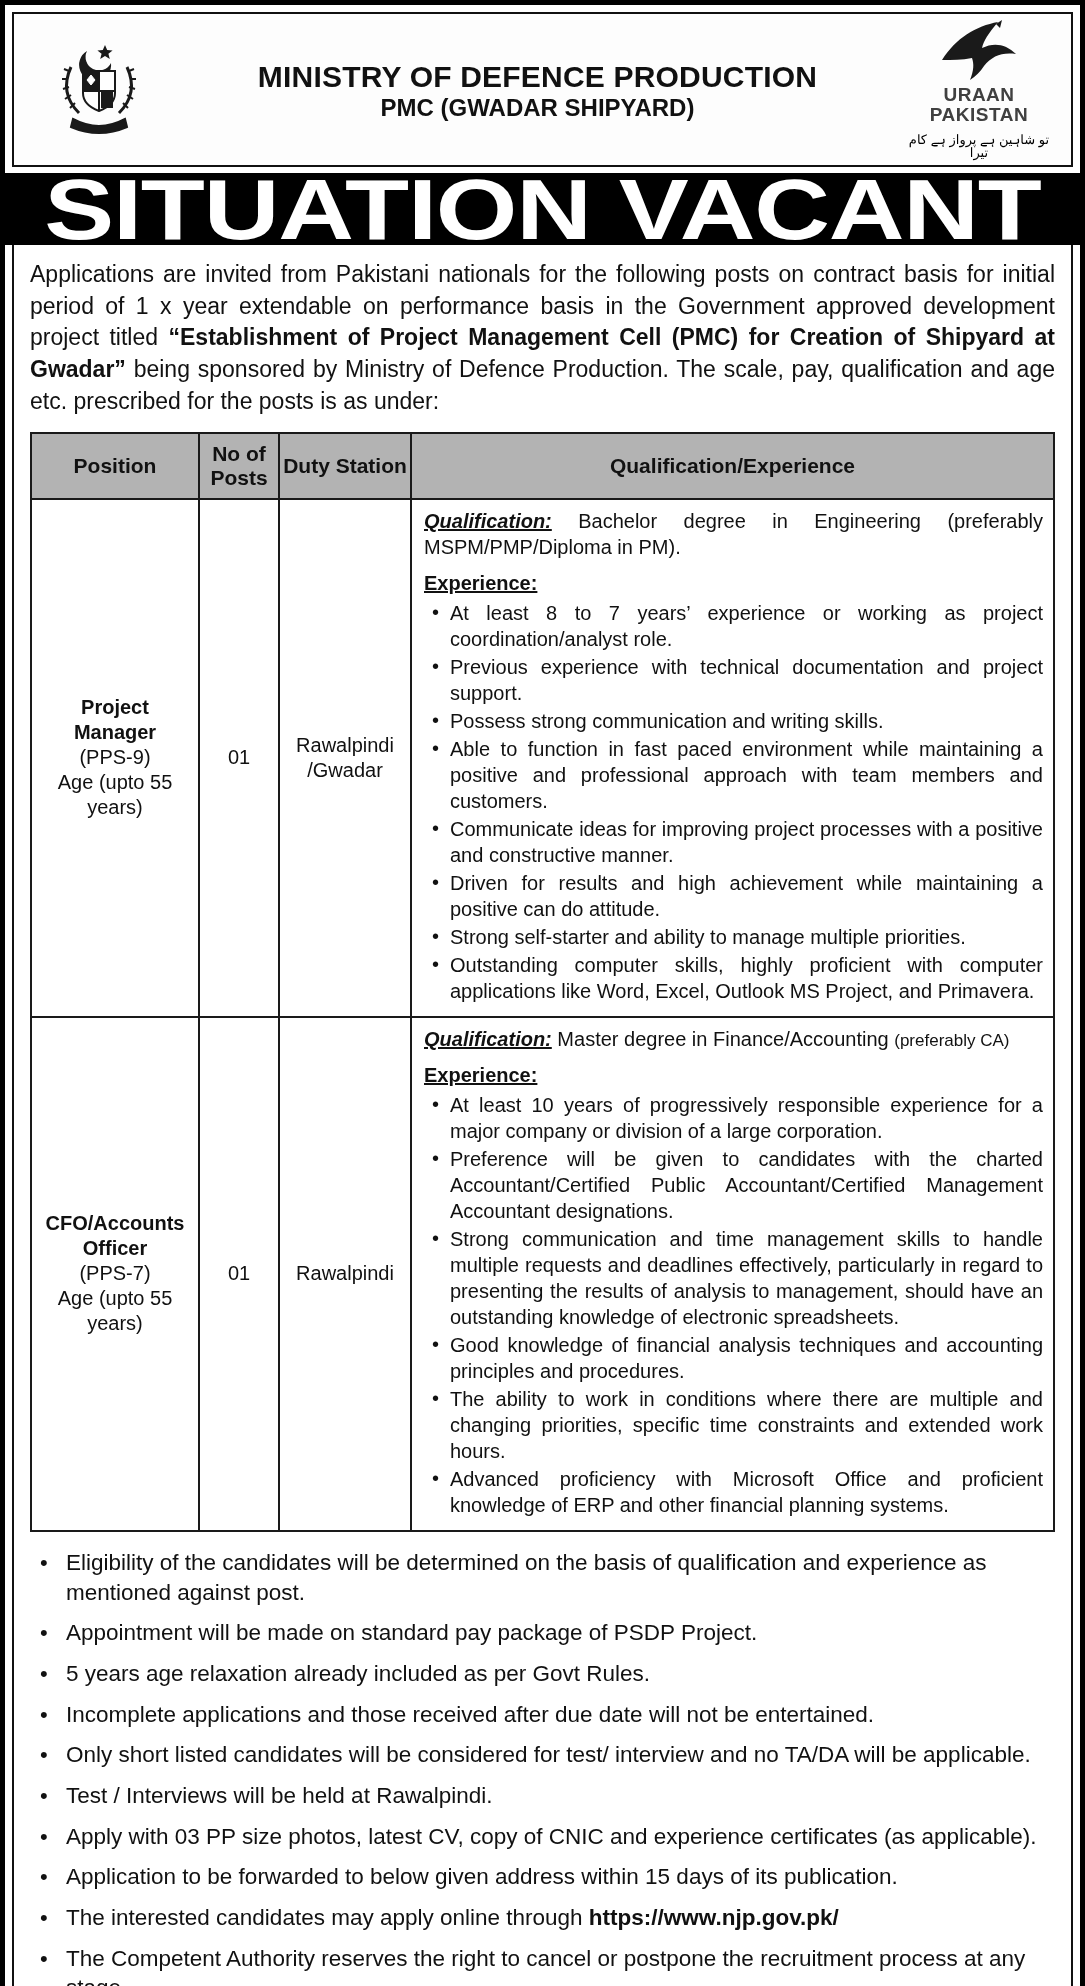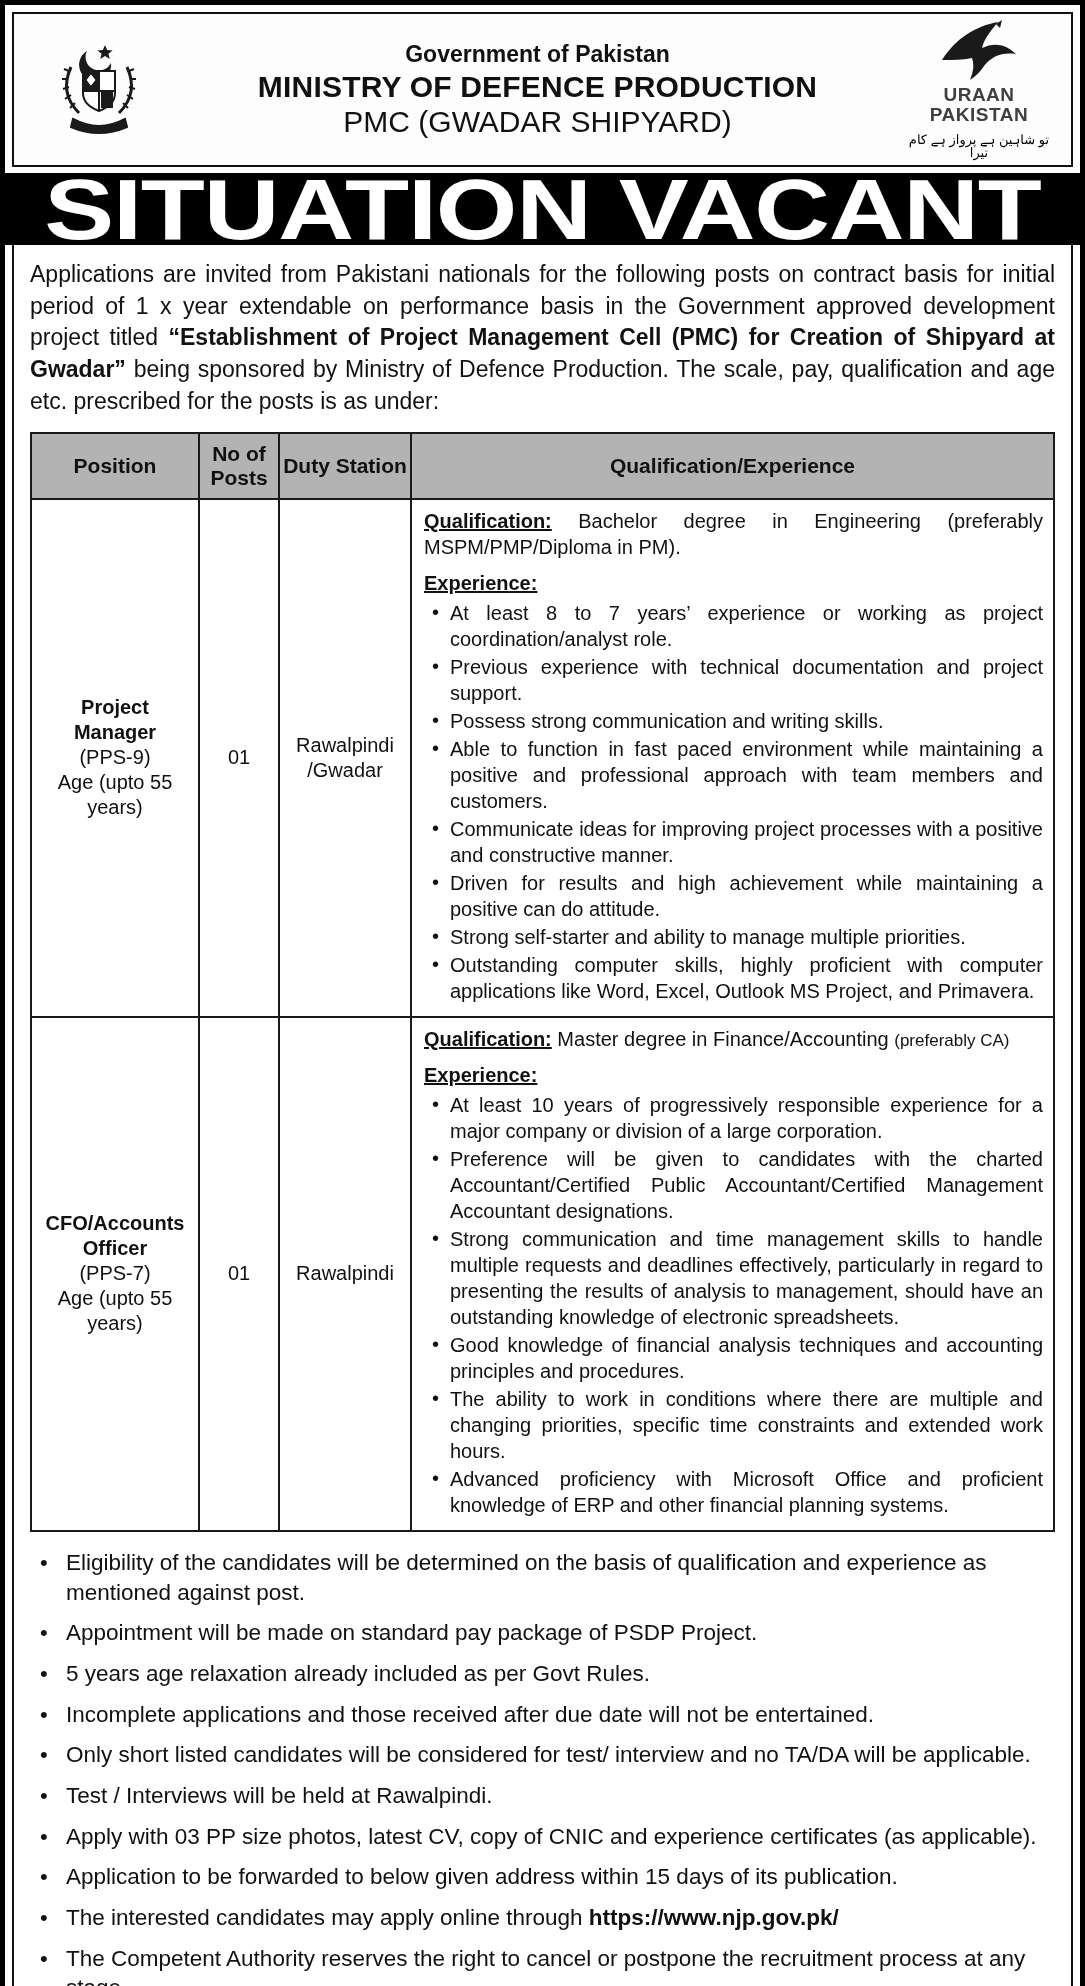--- a/index.html
+++ b/index.html
@@ -6,21 +6,21 @@
   html,body { background:#e8e8e8; }
   body { width:1085px; font-family:"Liberation Sans", sans-serif; color:#111; }
   .ad { width:1085px; min-height:1986px; background:#fff; border:5px solid #000; display:flex; flex-direction:column; }
 
   
   .header-box { margin:7px 7px 0 7px; border:2px solid #111; display:flex; align-items:center; padding:6px 10px; background:#fdfdfd; }
   .emblem-wrap { width:150px; display:flex; justify-content:center; }
   .header-center { flex:1; text-align:center; line-height:1.18; padding-top:2px; }
   .h-line1 { font-size:23px; font-weight:bold; }
   .h-line2 { font-size:30px; font-weight:bold; letter-spacing:0.2px; }
-  .h-line3 { font-size:30px; font-weight:normal; }
+  .h-line3 { font-size:24px; font-weight:bold; }
   .uraan-wrap { width:160px; text-align:center; line-height:1; padding-right:4px; }
   .uraan-name { font-size:19px; font-weight:bold; letter-spacing:0.5px; line-height:1.05; color:#404040; }
   .uraan-urdu { font-size:13px; margin-top:8px; color:#000000; }
 
   
   .banner { background:#000; height:72px; margin-top:6px; display:flex; align-items:center; justify-content:center; overflow:hidden; }
   .banner-text { color:#fff; font-weight:bold; font-size:86px; line-height:84px; white-space:nowrap; letter-spacing:-1px; transform:scaleX(1.22); transform-origin:center; font-family:"Liberation Sans", sans-serif; }
 
   
   .main { border-left:2px solid #111; border-right:2px solid #111; margin:0 7px; padding:14px 16px 6px 16px; flex:1; }
@@ -28,21 +28,21 @@
   .intro b { font-weight:bold; }
 
   
   table.jobs { width:100%; border-collapse:collapse; margin-top:14px; table-layout:fixed; }
   table.jobs th, table.jobs td { border:2px solid #1a1a1a; vertical-align:middle; }
   table.jobs th { background:#b3b3b3; font-size:21px; font-weight:bold; padding:8px 2px; line-height:1.15; }
   col.c-pos { width:168px; } col.c-num { width:80px; } col.c-duty { width:132px; }
   td.cell-center { text-align:center; font-size:20px; line-height:1.25; padding:6px 12px; }
   td.cell-center .pos-name { font-weight:bold; }
   td.qual { vertical-align:top; padding:8px 10px 10px 12px; font-size:20px; line-height:1.3; text-align:justify; }
-  .qlabel { font-weight:bold; text-decoration:underline; }
+  .qlabel { font-weight:bold; text-decoration:underline;font-style:italic; }
   .qual-para { margin-bottom:10px; }
   .exp-head { font-weight:bold; text-decoration:underline; margin-bottom:4px; }
   .small-note { font-size:17px; }
   ul.qbullets { list-style:none; }
   ul.qbullets li { position:relative; padding-left:26px; margin-bottom:2px; }
   ul.qbullets li::before { content:"•"; position:absolute; left:8px; top:-1px; font-size:20px; }
 
   
   ul.notes { list-style:none; margin-top:16px; font-size:22.5px; line-height:1.32; }
   ul.notes li { position:relative; padding-left:36px; margin-bottom:11px; }
@@ -68,21 +68,20 @@
           <path d="M53 56 h10 v14 h-10 Z" fill="#1a1a1a"></path>
           <path d="M22 30 q-12 26 8 46" stroke-width="3"></path>
           <path d="M78 30 q12 26 -8 46" stroke-width="3"></path>
           <path d="M20 34 l-5 -2 M19 42 l-6 0 M20 50 l-6 2 M22 58 l-6 4 M26 66 l-5 5" stroke-width="2"></path>
           <path d="M80 34 l5 -2 M81 42 l6 0 M80 50 l6 2 M78 58 l6 4 M74 66 l5 5" stroke-width="2"></path>
           <path d="M24 82 q26 14 52 0 l2 8 q-28 12 -56 0 Z" fill="#1a1a1a"></path>
         </g>
       </svg>
     </div>
     <div class="header-center">
-      <div class="h-line1">Government of Pakistan</div>
       <div class="h-line2">MINISTRY OF DEFENCE PRODUCTION</div>
       <div class="h-line3">PMC (GWADAR SHIPYARD)</div>
     </div>
     <div class="uraan-wrap">
       <svg width="86" height="62" viewBox="0 0 86 62" aria-hidden="true">
         <path d="M6 40 C20 18 40 6 62 2 C52 14 48 20 46 28 C58 22 70 24 80 34 C66 32 56 36 48 46 C44 52 40 56 34 60 C38 50 38 44 36 38 C26 40 16 40 6 40 Z" fill="#1a1a1a"></path>
         <path d="M60 4 l6 -4 -2 8 Z" fill="#1a1a1a"></path>
       </svg>
       <div class="uraan-name">URAAN</div>
       <div class="uraan-name">PAKISTAN</div>

